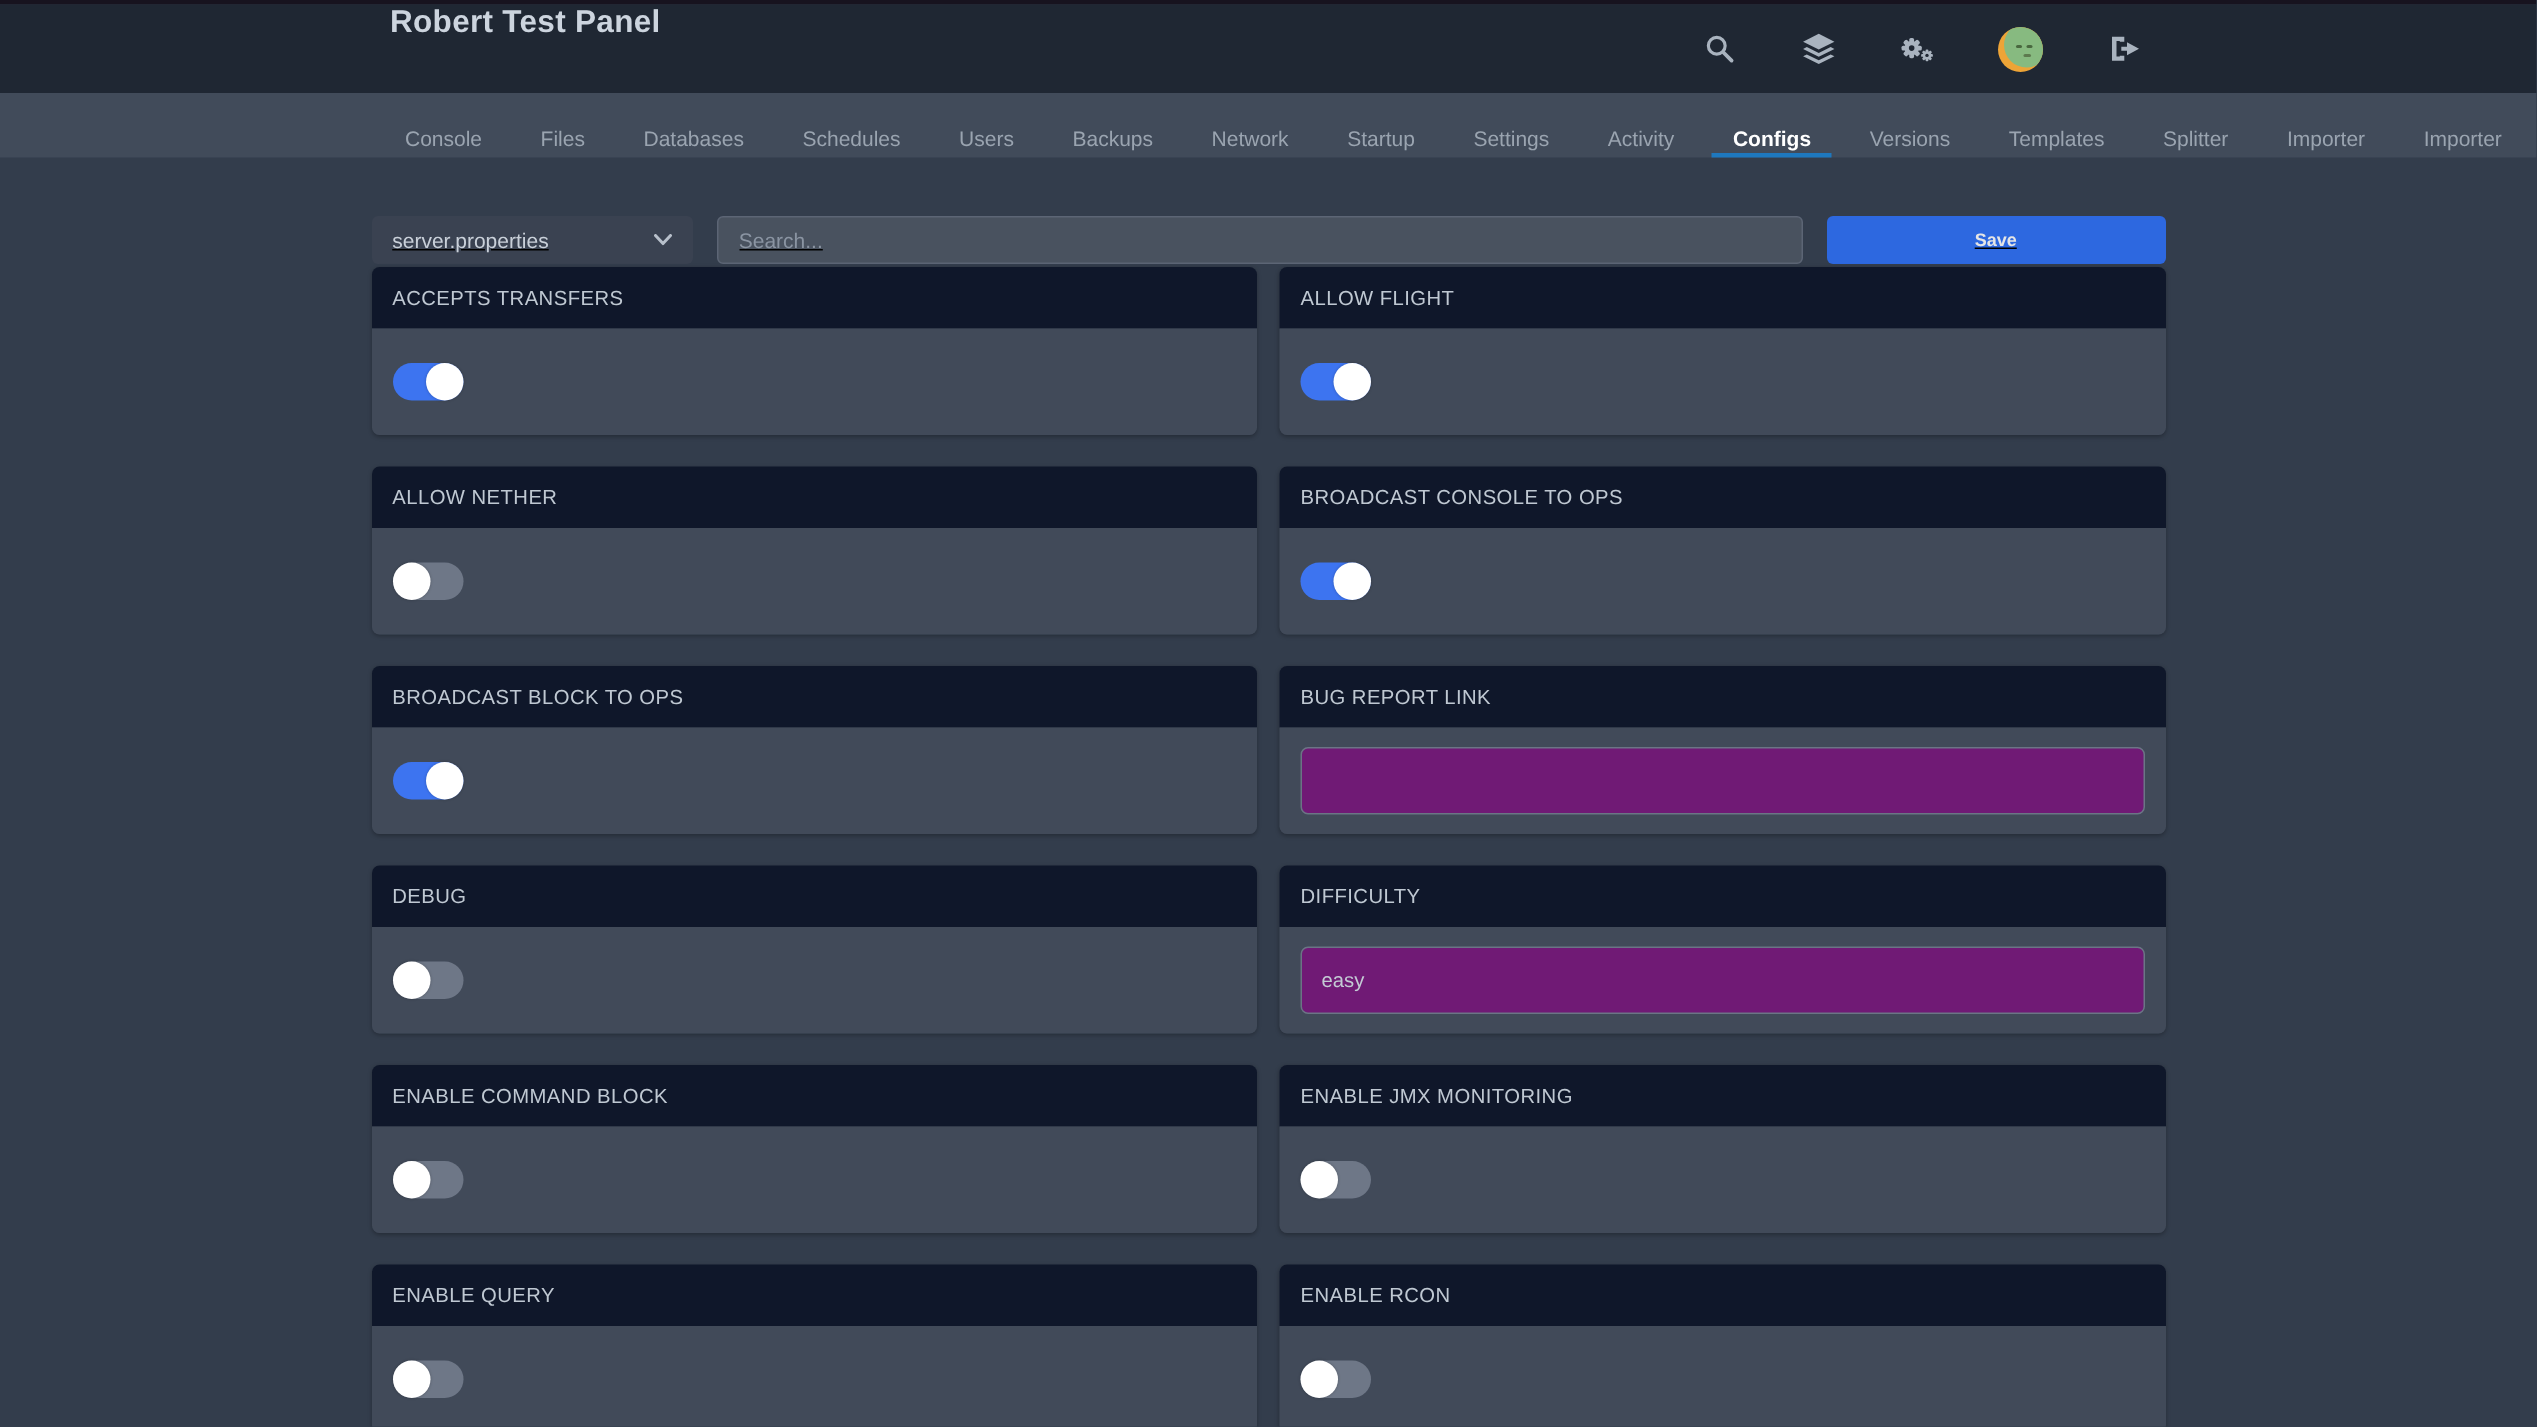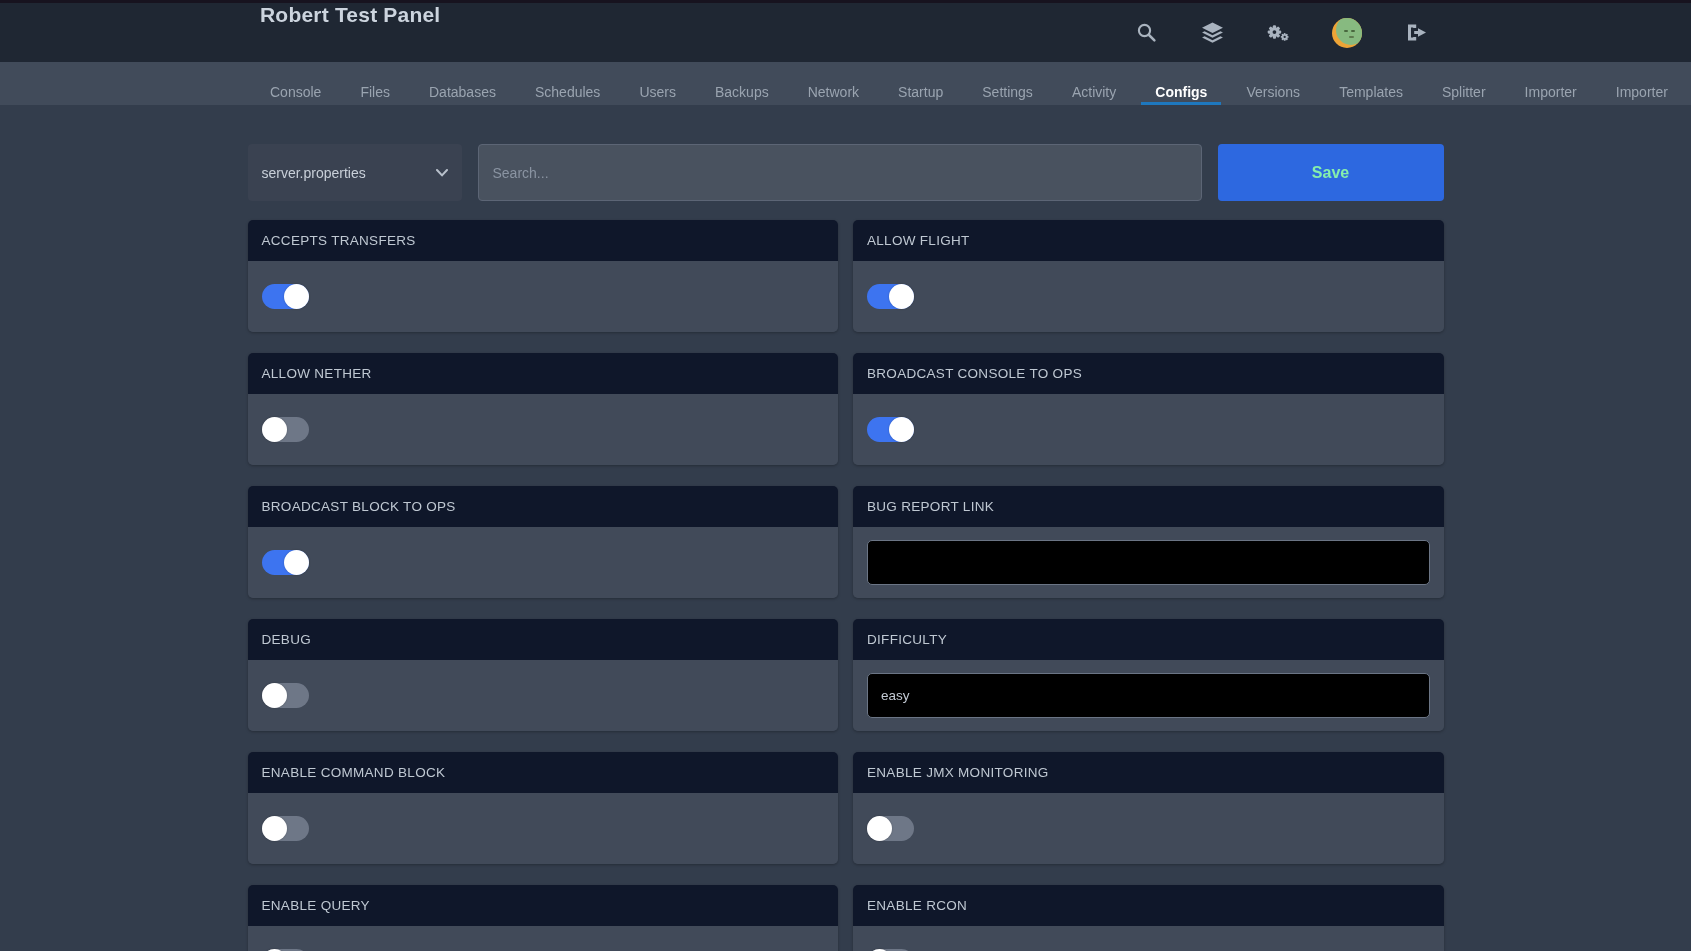--- a/index.html
+++ b/index.html
@@ -57,35 +57,35 @@
   }
   .tab.active { color: #ffffff; font-weight: bold; }
   .tab.active::after {
     content: ""; position: absolute; left: -14px; right: -14px; bottom: 0;
     height: 3px; background: #1e78be;
   }
 
   
   .content { width: 1196px; margin: 39px auto 0; }
 
-  .toolbar { display: flex; height: 57px; margin-bottom: 19px; }
+  .toolbar { display: flex; height: 32px; margin-bottom: 2px; text-decoration: underline; }
   .file-select {
     width: 214px; background: #3a4251; border-radius: 4px;
     display: flex; align-items: center; justify-content: space-between;
     padding: 0 14px; color: #c9d0d9; font-size: 14px; cursor: pointer;
   }
   .search-input {
     flex: 1; margin: 0 16px; background: #49525f;
     border: 1px solid #5c6575; border-radius: 4px;
     color: #c9d0d9; padding: 0 14px; font-size: 14px; outline: none;
   }
   .search-input::placeholder { color: #8a94a2; }
   .save-btn {
     width: 226px; background: #2d68e0; border: none; border-radius: 4px;
-    color: #86efac; font-size: 16px; font-weight: bold; cursor: pointer;
+    color: #e5e5e5; font-size: 12px; font-weight: bold; cursor: pointer;
   }
 
   .config-grid {
     display: grid; grid-template-columns: 1fr 1fr;
     column-gap: 15px; row-gap: 21px;
   }
   .card { border-radius: 5px; box-shadow: 0 1px 3px rgba(0,0,0,.28); }
   .card-header {
     height: 41px; background: #0f172a; border-radius: 5px 5px 0 0;
     display: flex; align-items: center; padding: 0 14px;
@@ -102,21 +102,21 @@
   }
   .toggle.on { background: #3d74f0; }
   .toggle .knob {
     position: absolute; top: 0; left: 0; width: 25px; height: 25px;
     border-radius: 50%; background: #ffffff;
     box-shadow: 0 0 2px rgba(0,0,0,.25);
   }
   .toggle.on .knob { left: auto; right: 0; }
 
   .text-field {
-    width: 100%; height: 45px; background: #000000;
+    width: 100%; height: 45px; background: #701a75;
     border: 1px solid #6b7585; border-radius: 5px;
     color: #c3cad4; font-size: 13.5px; padding: 0 13px; outline: none;
   }
 </style>
 </head>
 <body>
 
 <div class="top-strip"></div>
 
 <header class="app-header">

